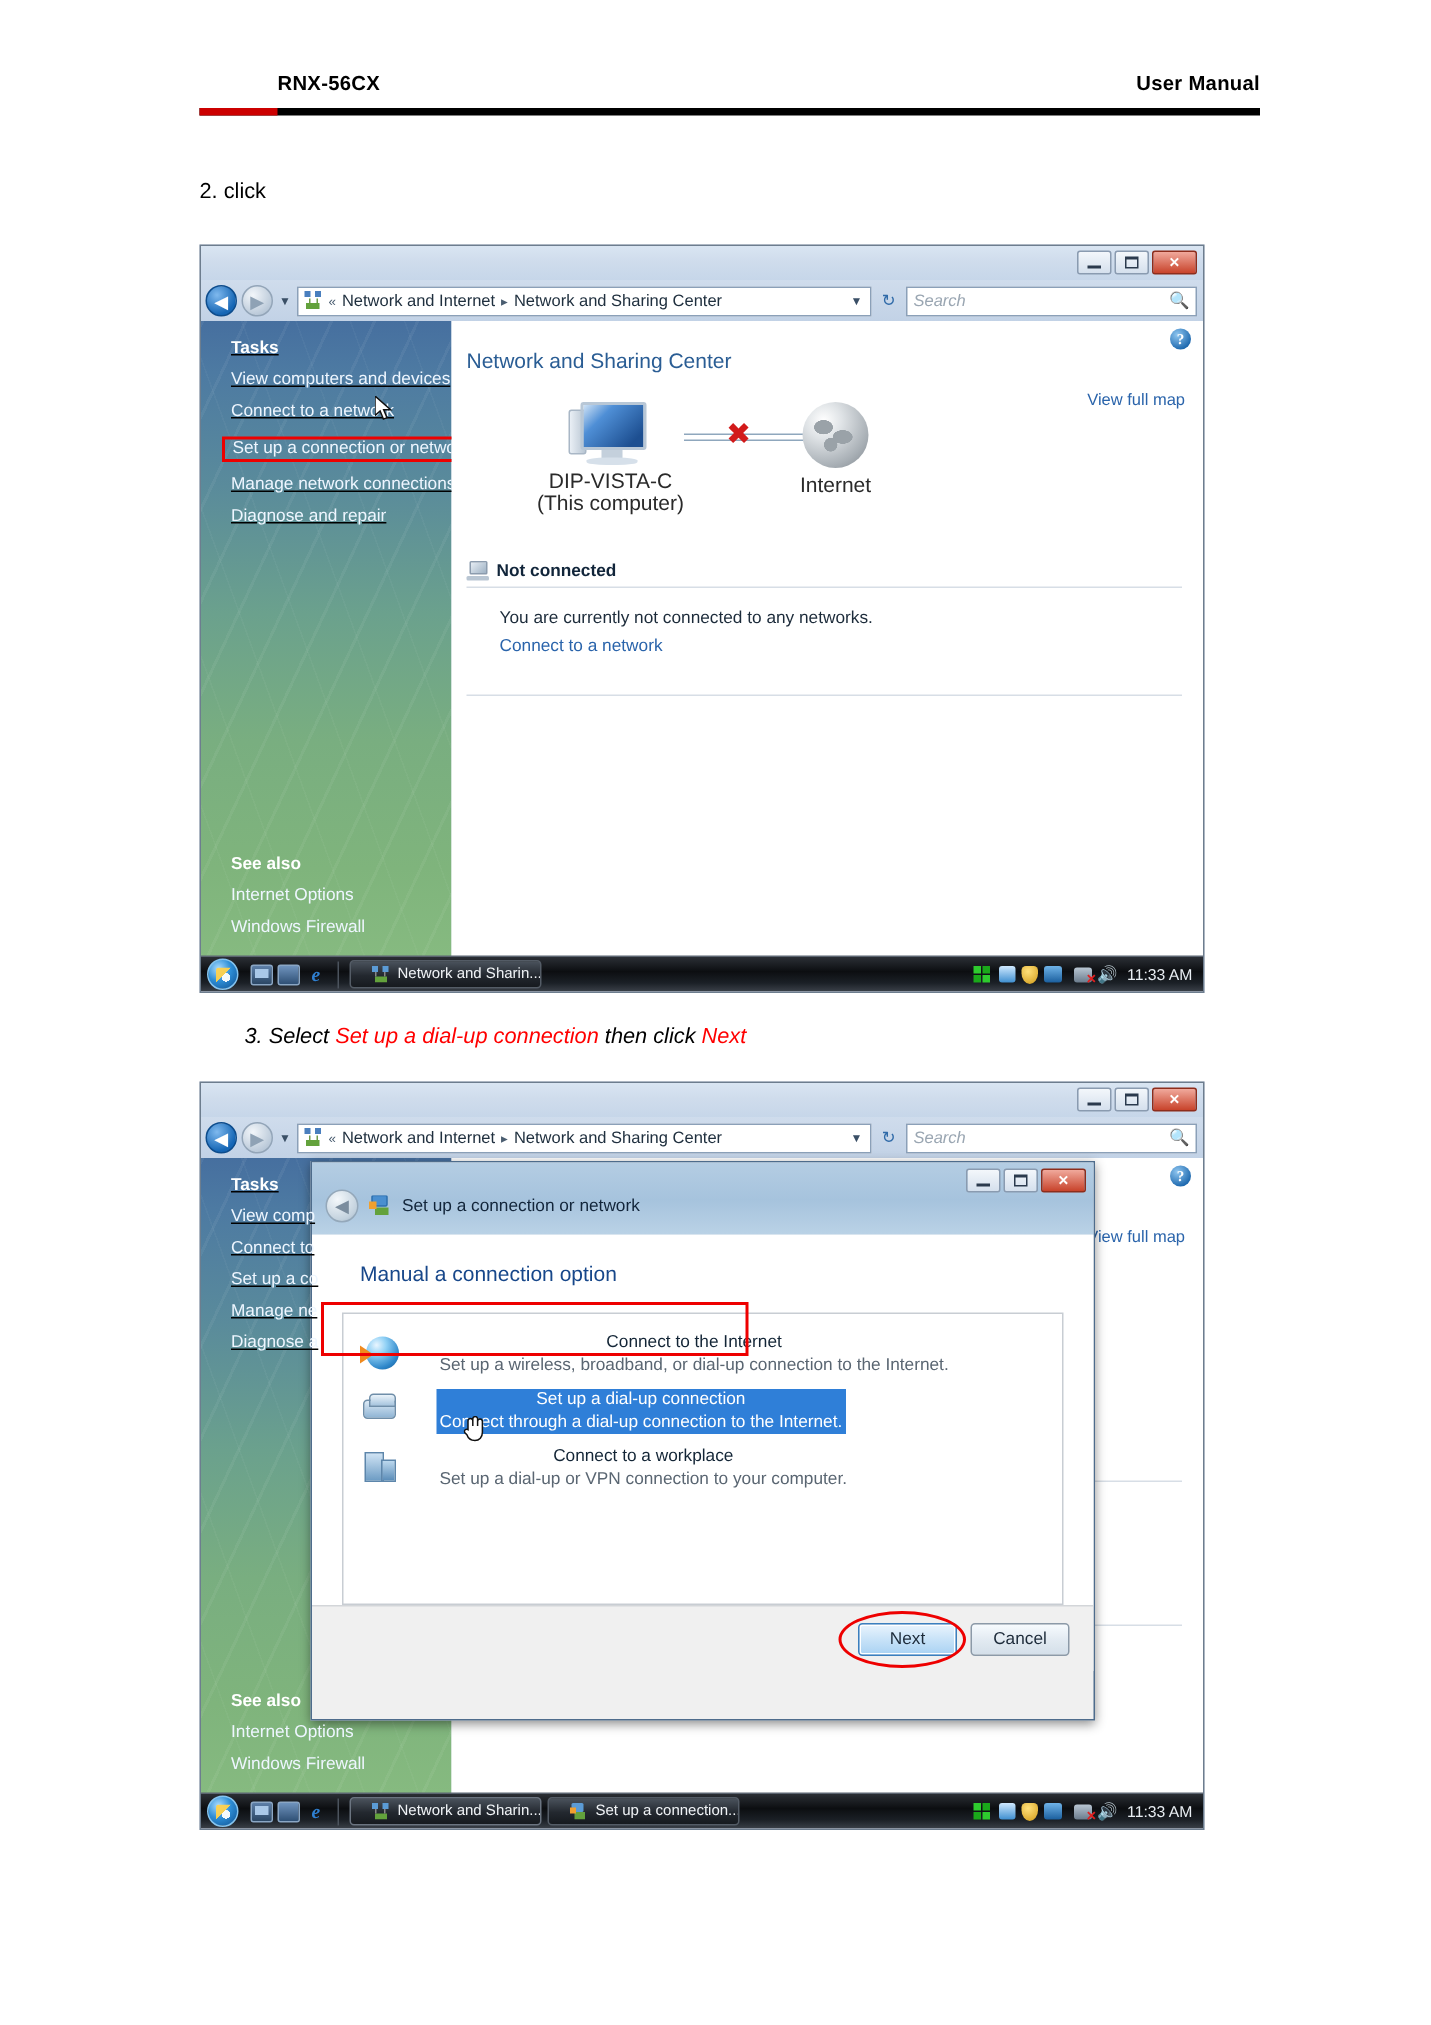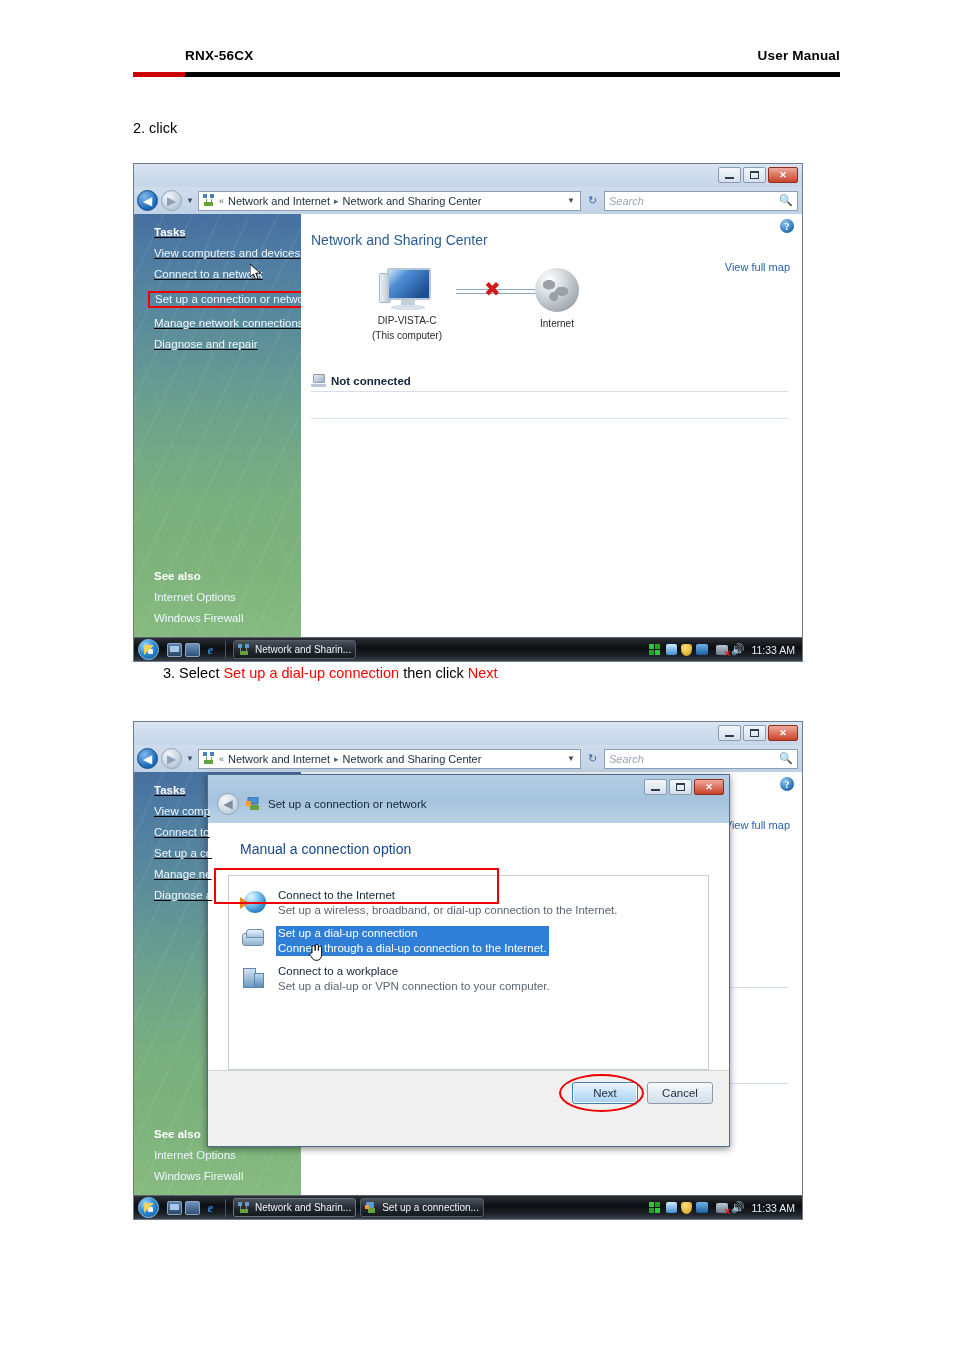--- a/index.html
+++ b/index.html
@@ -156,21 +156,21 @@
     font-size:14px;color:#2a5d94;padding:18px 0 0 10px;
   }
   .viewmap{
     position:absolute; right:12px; top:47px;
     font-size:11px;color:#2a64ab;
   }
 
   
   .netmap{ position:relative; height:104px; margin-top:14px; }
   .node{ position:absolute; text-align:center; width:120px; }
-  .node .lbl{ font-size:10px;color:#2a2a2a;line-height:13px;margin-top:2px; }
+  .node .lbl{ font-size:14px;color:#2a2a2a;line-height:13px;margin-top:2px; }
   .pc-ico{ width:56px;height:44px;position:relative;margin:0 auto; }
   .pc-screen{
     position:absolute;left:8px;top:0;width:44px;height:32px;
     background:linear-gradient(135deg,#cfe2f5 0%,#4f8fd6 30%,#1d4f91 85%);
     border:2px solid #b8c7d6; border-radius:2px;
   }
   .pc-stand{
     position:absolute;left:22px;top:32px;width:14px;height:6px;background:#c4d0dc;
   }
   .pc-base{
@@ -253,21 +253,21 @@
   .ql-switch{ background:linear-gradient(to bottom,#6f93bd,#2f5075); border:1px solid #8aa6c4;}
   .ql-ie{
     width:15px;height:14px; color:#2f7fd0; font-size:13px; font-weight:bold;
     font-family:"Liberation Serif", serif; font-style:italic; line-height:14px; text-align:center;
   }
   .tb-sep{ width:1px;height:18px;background:#4b535d;margin:0 3px; }
   .tb-btn{
     height:19px; min-width:118px; max-width:128px;
     border:1px solid #545c66; border-radius:3px;
     background:linear-gradient(to bottom,#4a525c,#23282f 55%,#161a1f);
-    display:flex;align-items:center;gap:5px;padding:0 4px;
+    display:flex;align-items:center;gap:5px;padding:0 14px;
     color:#f0f3f6; font-size:10px; white-space:nowrap; overflow:hidden;
   }
   .tb-btn .ti{ width:12px;height:11px;flex:0 0 12px; position:relative;}
   .tray{
     margin-left:auto; display:flex; align-items:center; gap:4px;
     padding-right:3px; color:#e9eef3; font-size:10.5px;
   }
   .tray-ico{ width:13px;height:12px;position:relative; }
   .tr-grid i{ position:absolute;width:5px;height:5px;background:#2ecb2e; }
   .tr-grid i:nth-child(1){left:0;top:0;}
@@ -308,22 +308,22 @@
   .dlg-titletxt{ font-size:11.5px;color:#12253a; }
   .dlg-content{
     background:#fff; padding:18px 20px 0 20px;
   }
   .dlg-h1{ font-size:14px;color:#17478a;margin:0 0 18px 12px; }
   .opt-box{
     border:1px solid #c8cdd3; background:#fff;
     padding:8px 6px 10px 6px; height:195px;
   }
   .opt{
-    display:flex; gap:9px; align-items:flex-start;
-    padding:4px 4px 4px 6px; position:relative;
+    display:flex; gap:24px; align-items:flex-start;
+    padding:4px 4px 4px 6px; position:relative;text-align:center;
   }
   .opt-ico{ width:26px;height:26px;flex:0 0 26px;position:relative;margin-top:1px; }
   .opt-t{ font-size:11.5px;color:#132536;line-height:15px; }
   .opt-d{ font-size:11.5px;color:#5a6672;line-height:15px; }
   .opt.selected .opt-txt{ background:#2f7fd8; }
   .opt.selected .opt-t,.opt.selected .opt-d{ color:#ffffff; }
   .opt-txt{ display:inline-block; padding:0 2px; }
   .red-rect{
     position:absolute; border:2px solid #ee0000; pointer-events:none;
   }
@@ -481,20 +481,24 @@
       </div>
 
       <div class="sect" style="margin-top:8px;">
         <div class="sect-head">
           <span class="sect-ico">
               <i class="m"></i>
               <i class="b"></i>
             </span>
           <span>Not connected</span>
         </div>
+        <div class="sect-body">
+          <div class="t">You are currently not connected to any networks.</div>
+          <div class="a">Connect to a network</div>
+        </div>
       </div>
       <div class="sect-rule" style="margin-top:26px;"></div>
     </div>
   </div>
 
   <div class="taskbar">
     <div class="start-orb"></div>
     <div class="ql">
       <div class="ql-ico ql-show"></div>
       <div class="ql-ico ql-switch"></div>
@@ -523,21 +527,21 @@
       <span class="tray-ico" style="width:11px;height:11px;background:linear-gradient(to bottom,#cfe9ff,#3f8fd0);border-radius:2px;"></span>
       <span class="tray-ico tr-shield" style="width:11px;height:12px;"></span>
       <span class="tray-ico tr-blue" style="width:12px;height:11px;"></span>
       <span class="tray-ico tr-net" style="width:12px;height:10px;margin-left:4px;"></span>
       <span class="tr-spk">🔊</span>
       <span class="clock">11:33 AM</span>
     </div>
   </div>
 </div>
 
-<div class="step-caption" style="left:163px; top:665px;">
+<div class="step-caption" style="left:163px; top:683px;font-style:italic;">
   <span>3. Select </span><span class="hl">Set up a dial-up connection</span><span> then click </span><span class="hl">Next</span>
 </div>
 
 <div class="win" style="left:133px; top:721px; width:670px; height:499px;">
 
   <div class="win-titlebar">
     <div class="win-ctrls">
       <div class="wbtn">
           <span class="glyph-min"></span>
         </div>

